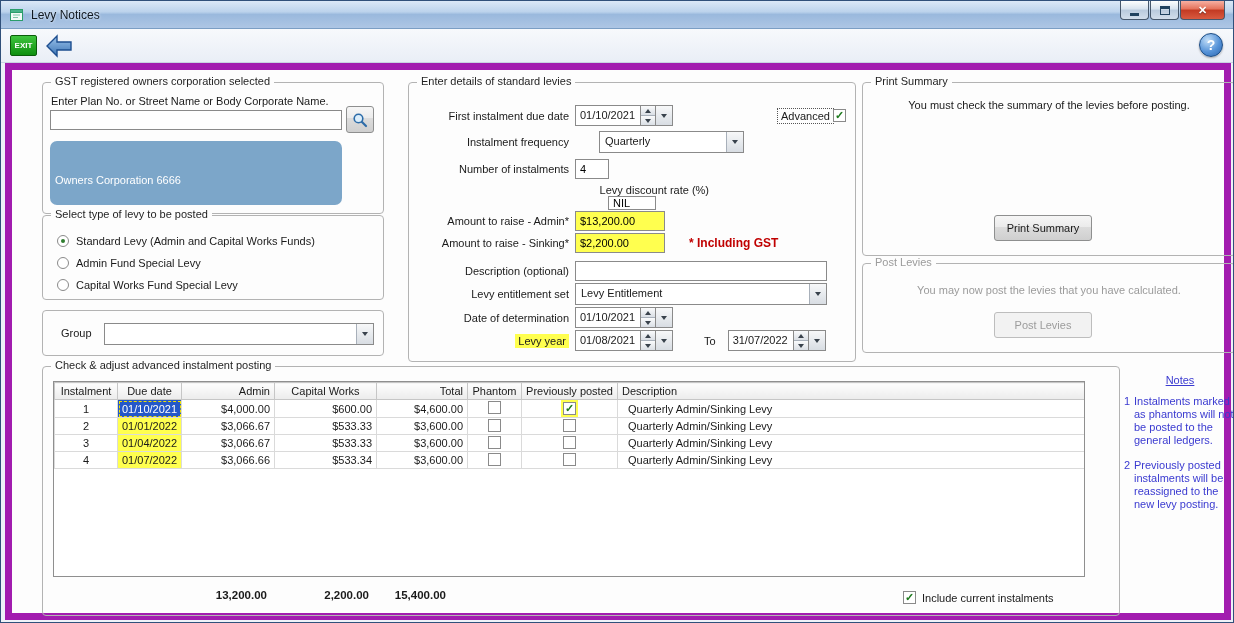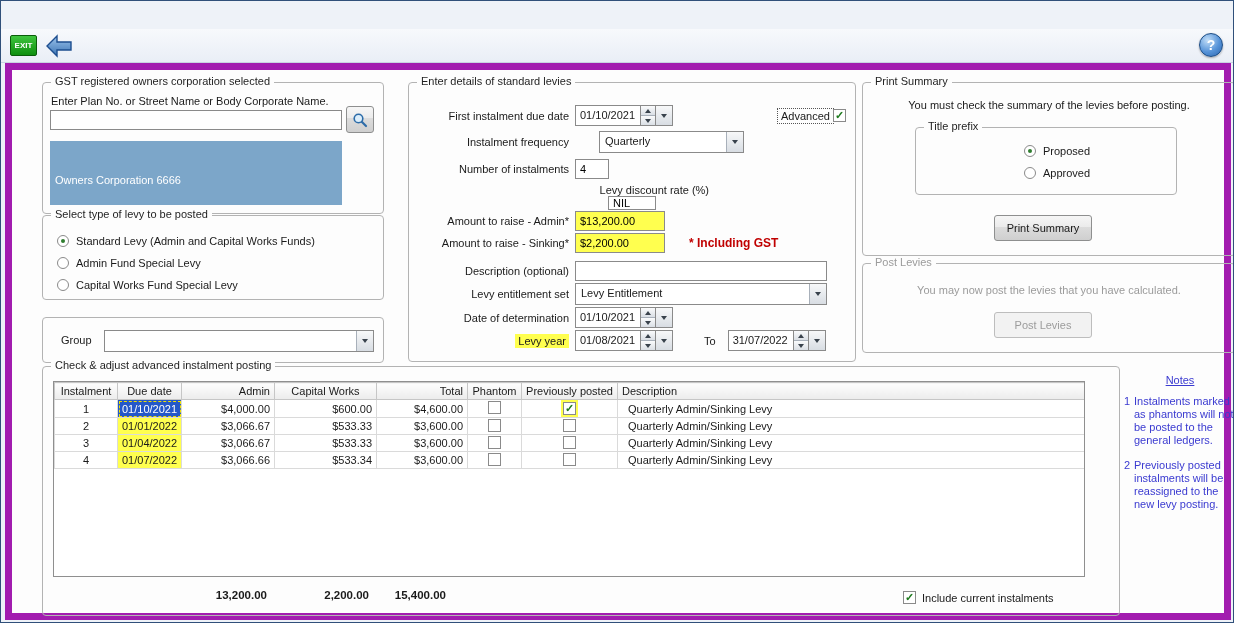--- a/index.html
+++ b/index.html
@@ -119,20 +119,42 @@
   .notes-title { display:block; text-align:center; text-decoration:underline; margin-bottom:8px; cursor:pointer; }
   .note-item { display:flex; margin-bottom:12px; }
   .note-num { width:10px; flex:none; }
   .note-text { flex:1; }
 </style>
 </head>
 <body>
 
 <div class="window">
 
+  <div class="titlebar">
+    <span class="app-icon">
+      <svg width="16" height="16" viewBox="0 0 16 16">
+        <rect x="1.5" y="2.5" width="12" height="11" fill="#f2fbf6" stroke="#2a9d6a"></rect>
+        <rect x="1.5" y="2.5" width="12" height="3" fill="#48b489" stroke="#2a9d6a"></rect>
+        <line x1="4" y1="8" x2="11" y2="8" stroke="#7fc6a8" stroke-width="1"></line>
+        <line x1="4" y1="10.5" x2="9" y2="10.5" stroke="#7fc6a8" stroke-width="1"></line>
+      </svg>
+    </span>
+    <span class="title-text">Levy Notices</span>
+    <div class="caption-btns">
+      <div class="cap-btn">
+          <span class="glyph-min"></span>
+        </div>
+      <div class="cap-btn">
+          <span class="glyph-max"></span>
+        </div>
+      <div class="cap-btn close">
+          <span class="glyph-close">✕</span>
+        </div>
+    </div>
+  </div>
 
   <div class="toolbar">
     <button class="exit-btn">EXIT</button>
     <div class="back-btn">
       <svg width="28" height="24" viewBox="0 0 28 24">
         <defs>
             <linearGradient id="bg1" x1="0" y1="0" x2="0" y2="1">
           <stop offset="0" stop-color="#9cc4ec"></stop>
               <stop offset="1" stop-color="#3c74b4"></stop>
         </linearGradient>
@@ -148,21 +170,21 @@
     <div class="groupbox" style="left:30px; top:12px; width:342px; height:132px;">
       <span class="gb-title">GST registered owners corporation selected</span>
       <span class="lbl" style="position:absolute; left:8px; top:12px;">Enter Plan No. or Street Name or Body Corporate Name.</span>
       <input class="tb-input" style="position: absolute; left: 7px; top: 27px; width: 292px;" value="">
       <button class="btn" style="position:absolute; left:303px; top:23px; width:28px; height:27px; display:flex; align-items:center; justify-content:center;">
         <svg width="16" height="16" viewBox="0 0 16 16">
           <circle cx="6.5" cy="6.5" r="4.3" fill="#dceefb" stroke="#2d6ca8" stroke-width="1.6"></circle>
           <line x1="10" y1="10" x2="14" y2="14" stroke="#2d6ca8" stroke-width="2.2" stroke-linecap="round"></line>
         </svg>
       </button>
-      <div class="selected-list" style="left:7px; top:58px; width:292px; height:64px;">
+      <div class="selected-list" style="left:7px; top:58px; width:292px; height:64px;border-radius:7px;">
         <div>Owners Corporation 6666</div>
         
         
         
       </div>
     </div>
 
     <div class="groupbox" style="left:30px; top:145px; width:342px; height:85px;">
       <span class="gb-title">Select type of levy to be posted</span>
       <div class="opt-row" style="left:14px; top:18px;">
@@ -172,21 +194,21 @@
       <div class="opt-row" style="left:14px; top:40px;">
         <span class="radio"></span>
         <span class="lbl">Admin Fund Special Levy</span>
       </div>
       <div class="opt-row" style="left:14px; top:62px;">
         <span class="radio"></span>
         <span class="lbl">Capital Works Fund Special Levy</span>
       </div>
     </div>
 
-    <div class="groupbox" style="left:30px; top:240px; width:342px; height:46px;margin-top:7px;">
+    <div class="groupbox" style="left:30px; top:240px; width:342px; height:46px;">
       <span class="lbl" style="position:absolute; left:18px; top:16px;">Group</span>
       <div class="combo" style="left:61px; top:12px; width:270px;">
         <span class="combo-text"></span>
         <span class="combo-btn">
             <i class="tri-down"></i>
           </span>
       </div>
     </div>
 
     <div class="groupbox" style="left:396px; top:12px; width:448px; height:280px;">
@@ -306,31 +328,20 @@
           <span class="d-drop">
               <i class="tri-down"></i>
             </span>
         </div>
       </div>
     </div>
 
     <div class="groupbox" style="left:850px; top:12px; width:374px; height:174px;">
       <span class="gb-title">Print Summary</span>
       <div class="gb-msg" style="position:absolute; left:0; top:16px; width:100%; text-align:center;">You must check the summary of the levies before posting.</div>
-      <div class="groupbox" style="left:52px; top:44px; width:262px; height:68px;">
-        <span class="gb-title">Title prefix</span>
-        <div class="opt-row" style="left:108px; top:16px;">
-          <span class="radio checked"></span>
-          <span class="lbl">Proposed</span>
-        </div>
-        <div class="opt-row" style="left:108px; top:38px;">
-          <span class="radio"></span>
-          <span class="lbl">Approved</span>
-        </div>
-      </div>
       <button class="btn" style="position:absolute; left:131px; top:132px; width:98px; height:26px;">Print Summary</button>
     </div>
 
     <div class="groupbox disabled" style="left:850px; top:193px; width:374px; height:90px;">
       <span class="gb-title">Post Levies</span>
       <div class="gb-msg" style="position:absolute; left:0; top:20px; width:100%; text-align:center;">You may now post the levies that you have calculated.</div>
       <button class="btn disabled" style="position:absolute; left:131px; top:48px; width:98px; height:26px;">Post Levies</button>
     </div>
 
     <div class="groupbox" style="left:30px; top:296px; width:1078px; height:250px;">

